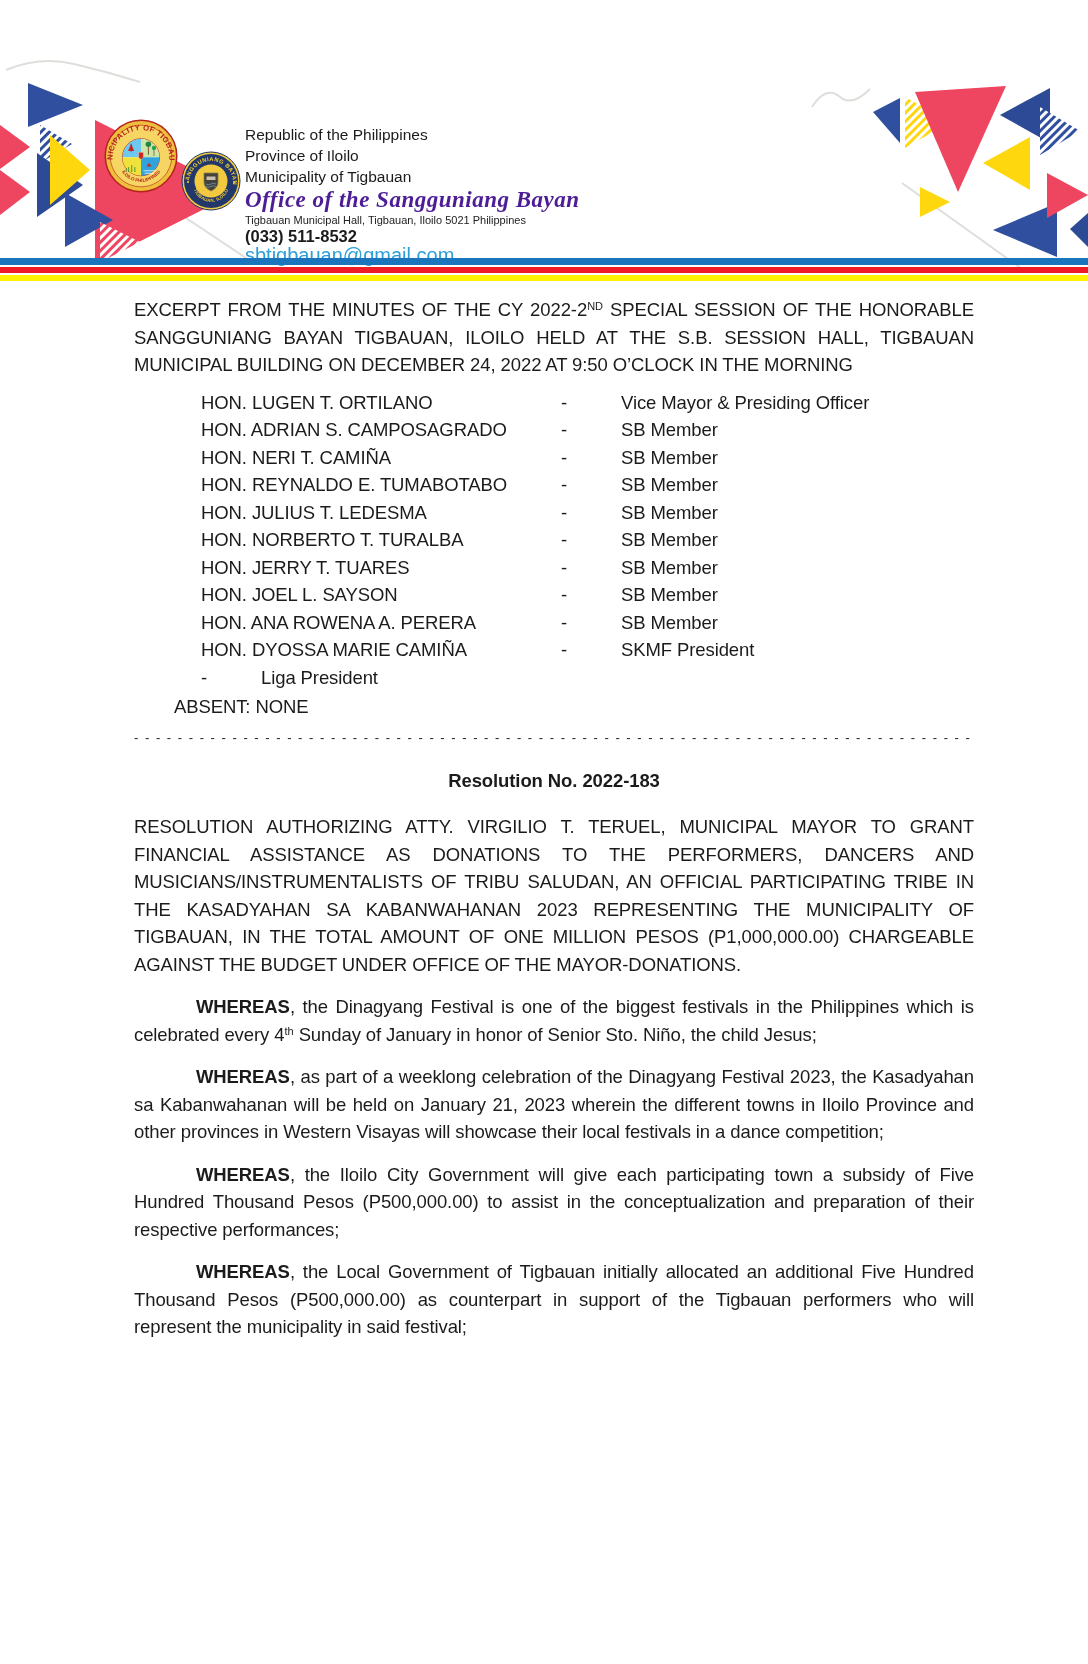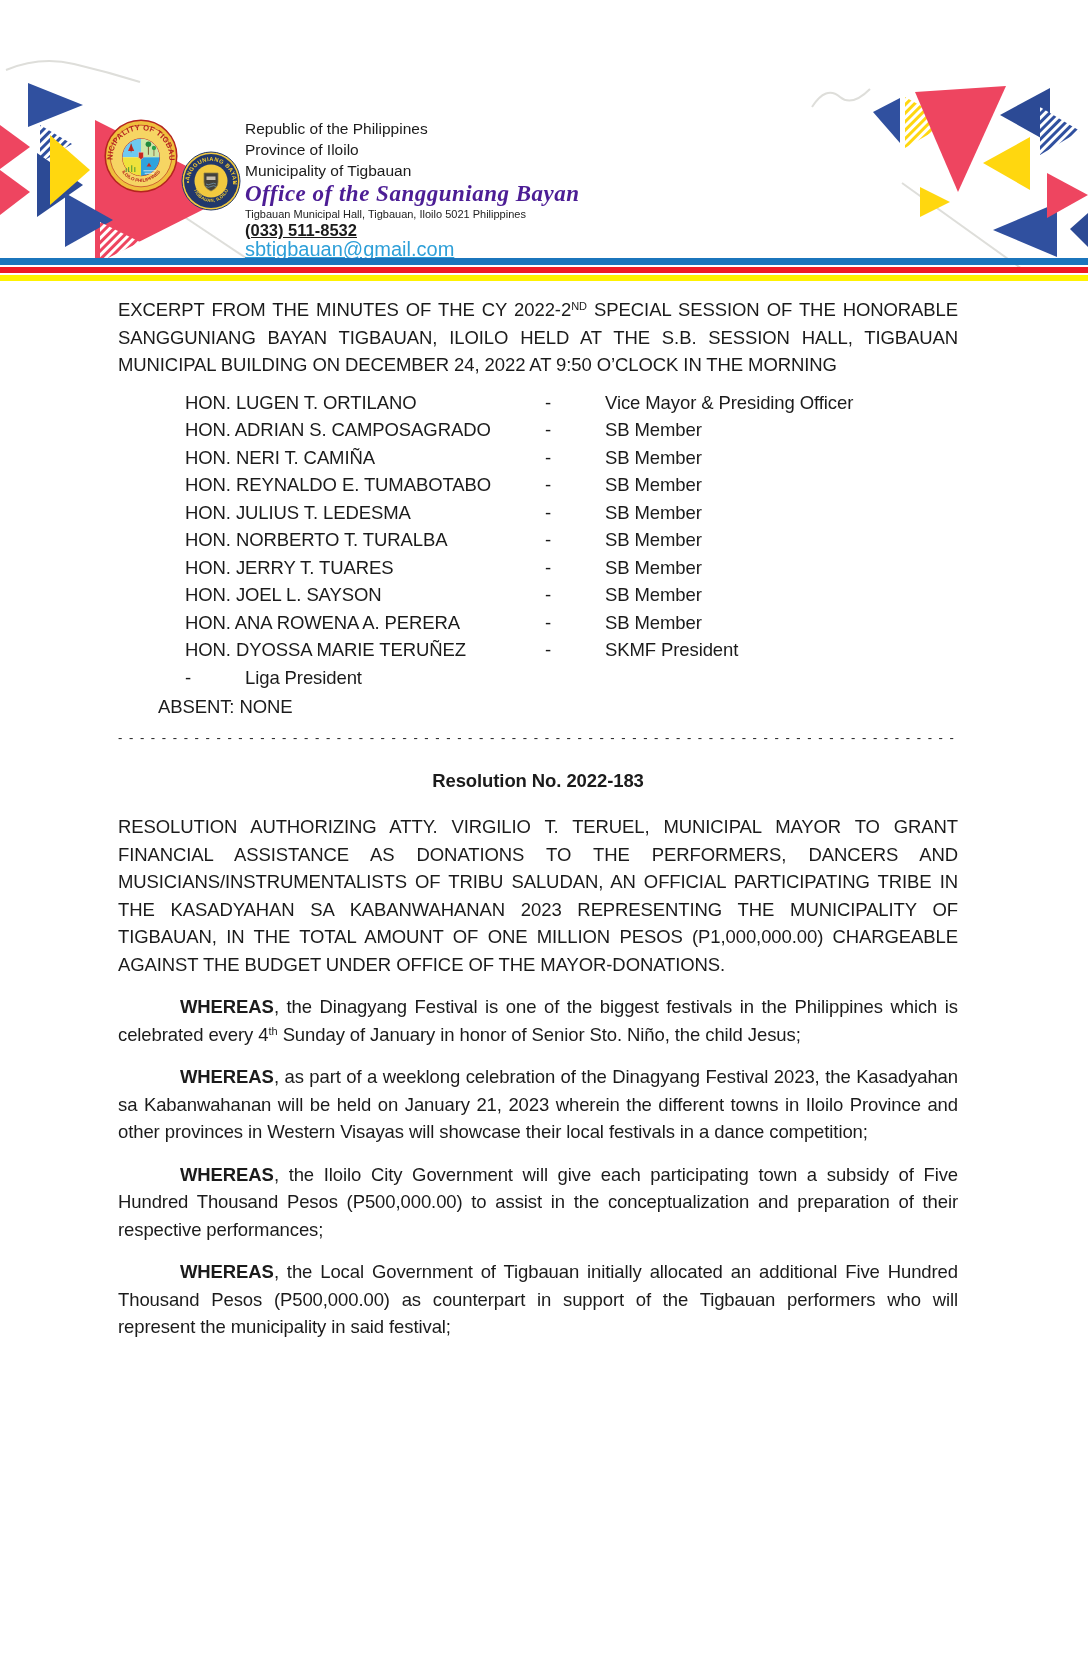--- a/index.html
+++ b/index.html
@@ -12,37 +12,37 @@
     font-family:"Liberation Sans","DejaVu Sans",sans-serif;
     color:#1b1b1b;
   }
   
   .deco{position:absolute;}
   .deco-left{left:0;top:52px;}
   .deco-right{left:782px;top:73px;}
   .seal{position:absolute;}
   .seal-municipal{left:104px;top:119px;width:74px;height:74px;}
   .seal-sb{left:181px;top:151px;width:60px;height:60px;}
-  .lh-text{position:absolute;left:245px;top:118px;line-height:21px;font-size:15.5px;}
+  .lh-text{position:absolute;left:245px;top:124px;line-height:21px;font-size:15.5px;}
   .lh-office{
     font-family:"Liberation Serif","DejaVu Serif",serif;
     font-style:italic;font-weight:bold;
     font-size:23px;line-height:26px;letter-spacing:.5px;color:#4c1d95;
   }
   .lh-addr{font-size:11px;line-height:14px;color:#222;}
-  .lh-phone{font-weight:bold;font-size:16.5px;line-height:19px;text-decoration:underline;}
+  .lh-phone{font-weight:bold;font-size:16.5px;line-height:19px;}
   .lh-email{color:#2d9fd8;text-decoration:underline;font-size:20px;line-height:19px;display:inline-block;cursor:pointer;}
   .rules{position:absolute;left:0;top:258px;width:1088px;}
   .rule{width:100%;}
   .rule-blue{height:7px;background:#1b75bc;}
   .rule-red{height:6px;background:#ee1c25;margin-top:2px;}
   .rule-yellow{height:6px;background:#fff200;margin-top:2px;}
   
   .doc-body{
-    position:absolute;left:118px;top:296px;width:840px;
+    position:absolute;left:134px;top:296px;width:840px;
     font-size:18.5px;line-height:27.5px;letter-spacing:-0.1px;
   }
   .excerpt{margin:0 0 10px 0;text-align:justify;}
   sup{font-size:11px;vertical-align:6px;line-height:0;letter-spacing:0;}
   .present-label{margin:0 0 22px 0;padding-left:40px;}
   .mrow{display:flex;padding-left:67px;}
   .mname{width:360px;flex:0 0 360px;}
   .mdash{width:60px;flex:0 0 60px;}
   .mtitle{flex:1;}
   .absent{margin-top:2px;padding-left:40px;}
@@ -222,21 +222,21 @@
         <span class="mname">HON. JOEL L. SAYSON</span>
         <span class="mdash">-</span>
         <span class="mtitle">SB Member</span>
       </div>
       <div class="mrow">
         <span class="mname">HON. ANA ROWENA A. PERERA</span>
         <span class="mdash">-</span>
         <span class="mtitle">SB Member</span>
       </div>
       <div class="mrow">
-        <span class="mname">HON. DYOSSA MARIE TERUÑEZ</span>
+        <span class="mname">HON. DYOSSA MARIE CAMIÑA</span>
         <span class="mdash">-</span>
         <span class="mtitle">SKMF President</span>
       </div>
       <div class="mrow">
         <span class="mdash">-</span>
         <span class="mtitle">Liga President</span>
       </div>
     </div>
 
     <div class="absent">ABSENT: NONE</div>

